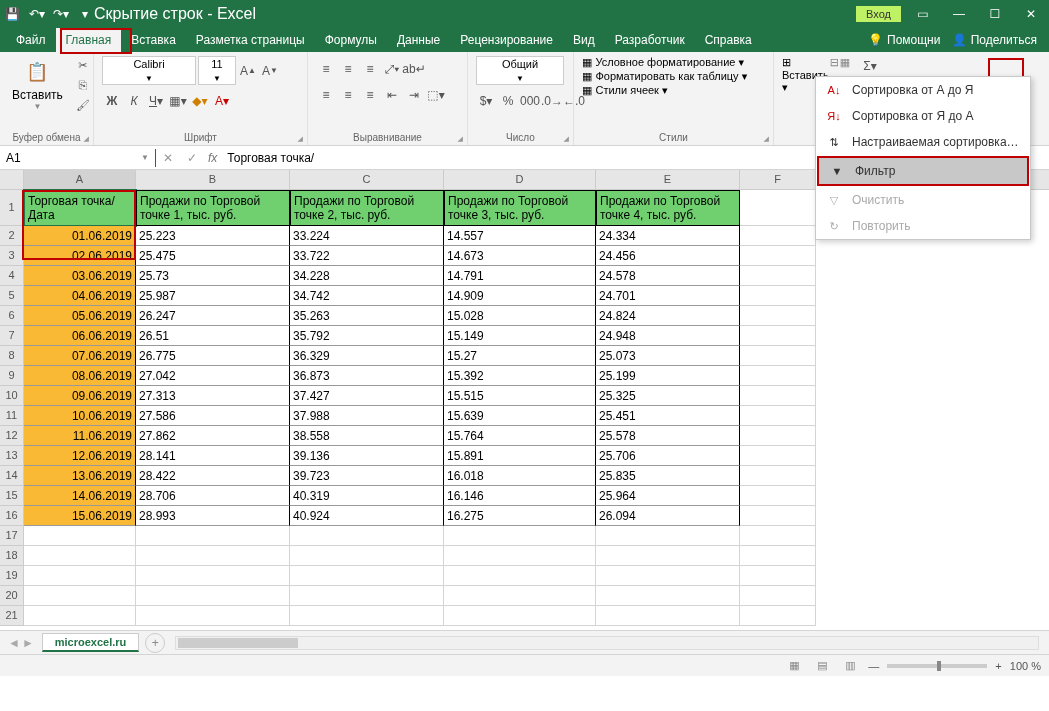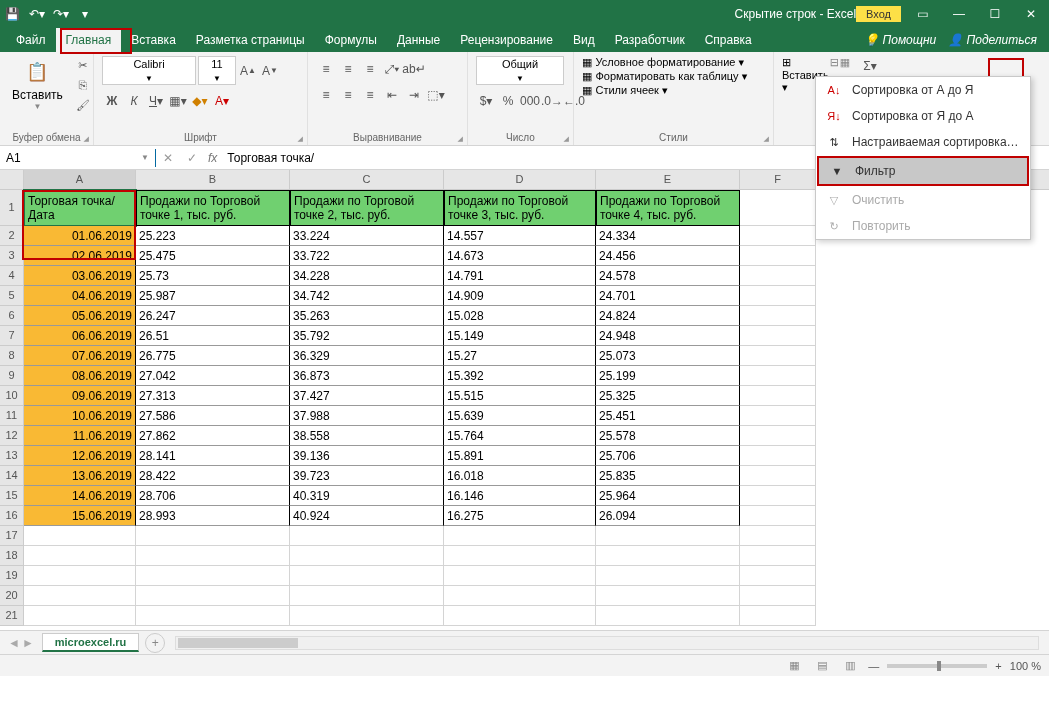--- a/index.html
+++ b/index.html
@@ -2,31 +2,31 @@
 <html><head>
 <meta charset="utf-8">
 <style>
 * { box-sizing: border-box; margin: 0; padding: 0; font-family: "Segoe UI", Tahoma, sans-serif; }
 body { background: #fff; width: 1049px; height: 711px; overflow: hidden; font-size: 12px; position: relative; }
 
 
 .titlebar { height: 28px; background: #217346; color: #fff; display: flex; align-items: center; padding: 0 4px; }
 .qat { display: flex; align-items: center; gap: 6px; }
 .qat .ico { width: 18px; height: 18px; display: flex; align-items: center; justify-content: center; color: #fff; font-size: 12px; cursor: pointer; }
-.title-center { flex: 1; text-align: right; font-size: 12px; }
+.title-center { flex: 1; text-align: left; font-size: 16px; }
 .title-right { display: flex; align-items: center; gap: 8px; }
-.signin-btn { background: #fde047; color: #333; padding: 2px 10px; font-size: 11px; cursor: pointer; }
+.signin-btn { background: #bef264; color: #333; padding: 2px 10px; font-size: 11px; cursor: pointer; }
 .win-btn { width: 28px; height: 28px; display: flex; align-items: center; justify-content: center; cursor: pointer; color: #fff; }
 
 
 .ribbon-tabs { height: 24px; background: #217346; display: flex; align-items: stretch; padding-left: 6px; }
 .tab { color: #fff; padding: 4px 10px; font-size: 12px; cursor: pointer; display: flex; align-items: center; }
 .tab.active { background: #f3f3f3; color: #217346; }
 .tab-right { margin-left: auto; display: flex; align-items: center; gap: 12px; padding-right: 12px; color: #fff; }
-.tab-right span { cursor: pointer; display: flex; align-items: center; gap: 4px; font-style: italic; }
+.tab-right span { cursor: pointer; display: flex; align-items: center; gap: 4px; }
 
 
 .ribbon { height: 94px; background: #f3f3f3; border-bottom: 1px solid #d4d4d4; display: flex; position: relative; }
 .group { border-right: 1px solid #e0e0e0; padding: 4px 8px 2px; display: flex; flex-direction: column; justify-content: space-between; }
 .group-label { text-align: center; font-size: 10px; color: #666; margin-top: 16px; position: relative; }
 .group-label::after { content: "◢"; position: absolute; right: -4px; bottom: 0; font-size: 7px; color: #999; }
 .group-body { display: flex; gap: 6px; align-items: flex-start; flex: 1; }
 .big-btn { text-align: center; cursor: pointer; padding: 2px 4px; }
 .big-btn .ico-big { width: 28px; height: 28px; margin: 0 auto 2px; display: flex; align-items: center; justify-content: center; font-size: 18px; }
 .small-btns { display: flex; flex-direction: column; gap: 2px; }

